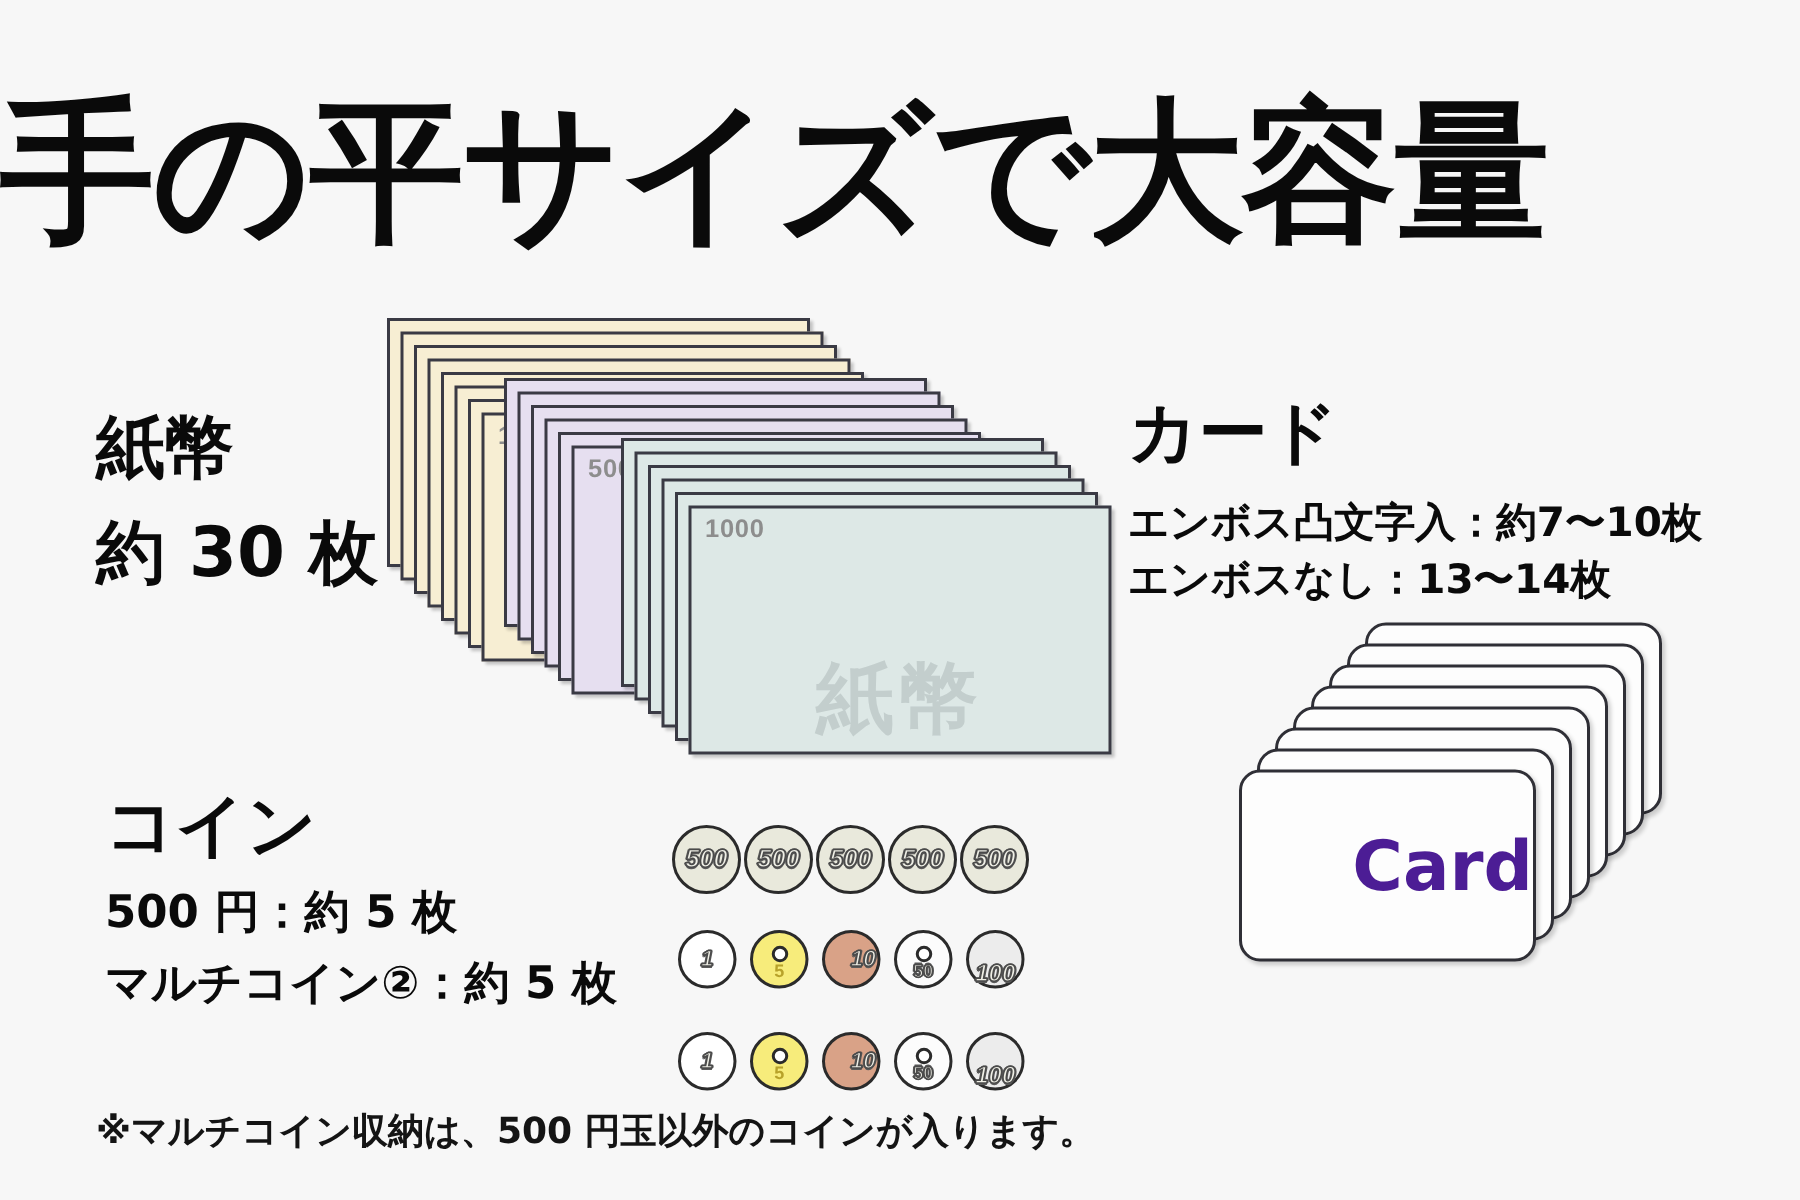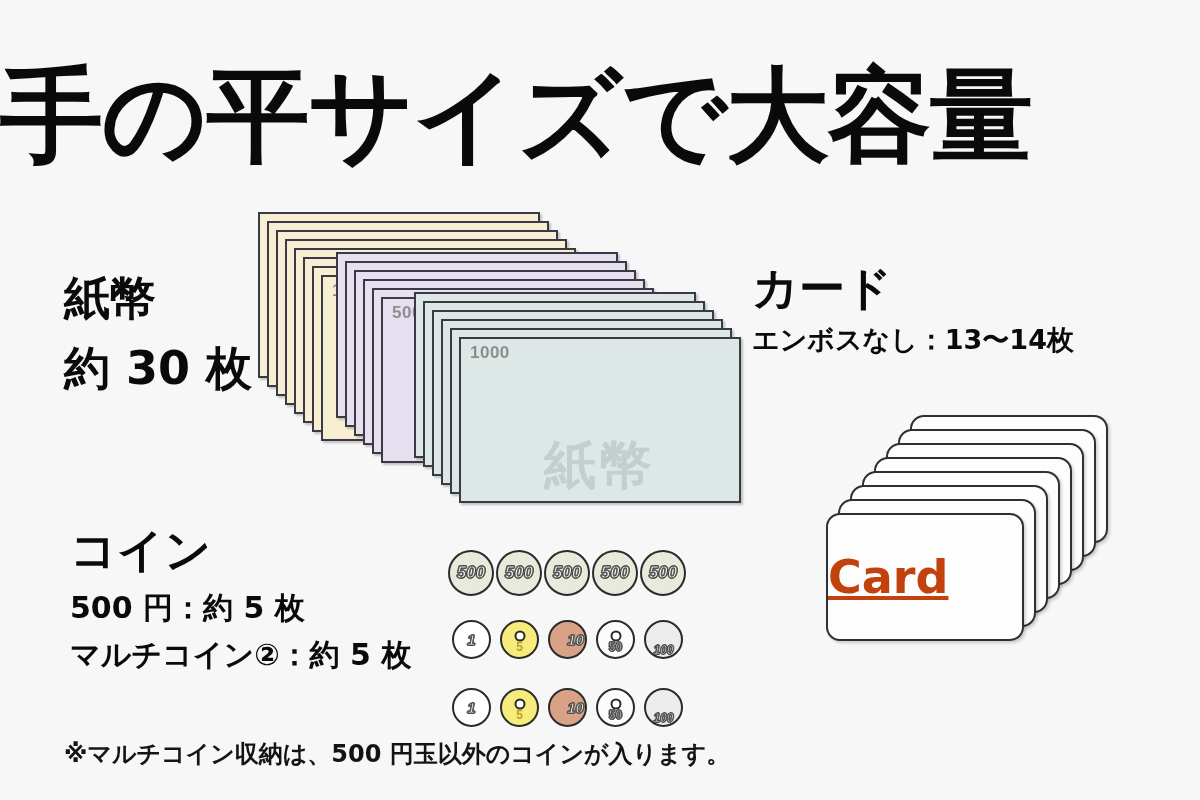--- a/index.html
+++ b/index.html
@@ -99,21 +99,21 @@
   .coin.c500{width:46px;height:46px;background:#e9e9dc;}
   .coin.c500 .cval{font-size:17px;}
   .coin.small{width:39px;height:39px;}
   .coin.c1{background:#ffffff;}
   .coin.c1 .cval{font-size:15px;}
   .coin.c5{background:#f7ec7b;}
   .coin.c10{background:#d9a287;}
   .coin.c10 .cval{font-size:15px;margin-left:16px;}
   .coin.c50{background:#fcfcfc;}
   .coin.c100{background:#ececec;}
-  .coin.c100 .cval{font-size:12px;margin-top:20px;}
+  .coin.c100 .cval{font-size:16px;margin-top:20px;}
   .hole{
     position:absolute;left:50%;top:40%;
     transform:translate(-50%,-50%);
     width:11px;height:11px;border-radius:50%;
     background:#ffffff;border:2px solid #2b2b2b;
     box-sizing:border-box;
   }
   .undernum{
     position:absolute;left:0;right:0;bottom:3px;text-align:center;
     font-size:12px;font-weight:bold;
@@ -147,25 +147,24 @@
     width:198px;height:128px;
     background:#fdfdfd;
     border:2px solid #2f2f36;
     border-radius:14px;
     box-sizing:border-box;
     box-shadow:2px 2px 3px rgba(0,0,0,.18);
   }
   .card .ctext{
     position:absolute;left:0;right:0;top:50%;
     transform:translateY(-50%);
-    text-align:left;
-    font-size:46px;font-weight:bold;color:#c2410c;
+    text-align:right;
+    font-size:46px;font-weight:bold;color:#4c1d95;
     letter-spacing:0px;
     font-family:"DejaVu Sans","Liberation Sans",sans-serif;
-    text-decoration:underline;
   }
 </style>
 </head>
 <body style="background: rgb(247, 247, 247);">
 
 <div id="stage">
 
   <div class="title">手の平サイズで大容量</div>
 
   <div id="bill-label">
@@ -294,20 +293,21 @@
         <span class="cval">100</span>
       </div>
     </div>
 
   <div id="footnote">※マルチコイン収納は、500 円玉以外のコインが入ります。</div>
 
   <div id="card-label">
     <div id="card-head">
       <span class="hd-big ctxt">カード</span>
     </div>
+    <div class="hd-sub cl1">エンボス凸文字入：約7〜10枚</div>
     <div class="hd-sub cl2">エンボスなし：13〜14枚</div>
   </div>
 
   <div id="card-stack">
       <div class="card" style="left: 90px; top: 0px; background: rgb(253, 253, 253); z-index: 1;"></div>
       <div class="card" style="left: 78px; top: 14px; background: rgb(253, 253, 253); z-index: 2;"></div>
       <div class="card" style="left: 66px; top: 28px; background: rgb(253, 253, 253); z-index: 3;"></div>
       <div class="card" style="left: 54px; top: 42px; background: rgb(253, 253, 253); z-index: 4;"></div>
       <div class="card" style="left: 42px; top: 56px; background: rgb(253, 253, 253); z-index: 5;"></div>
       <div class="card" style="left: 30px; top: 70px; background: rgb(253, 253, 253); z-index: 6;"></div>

